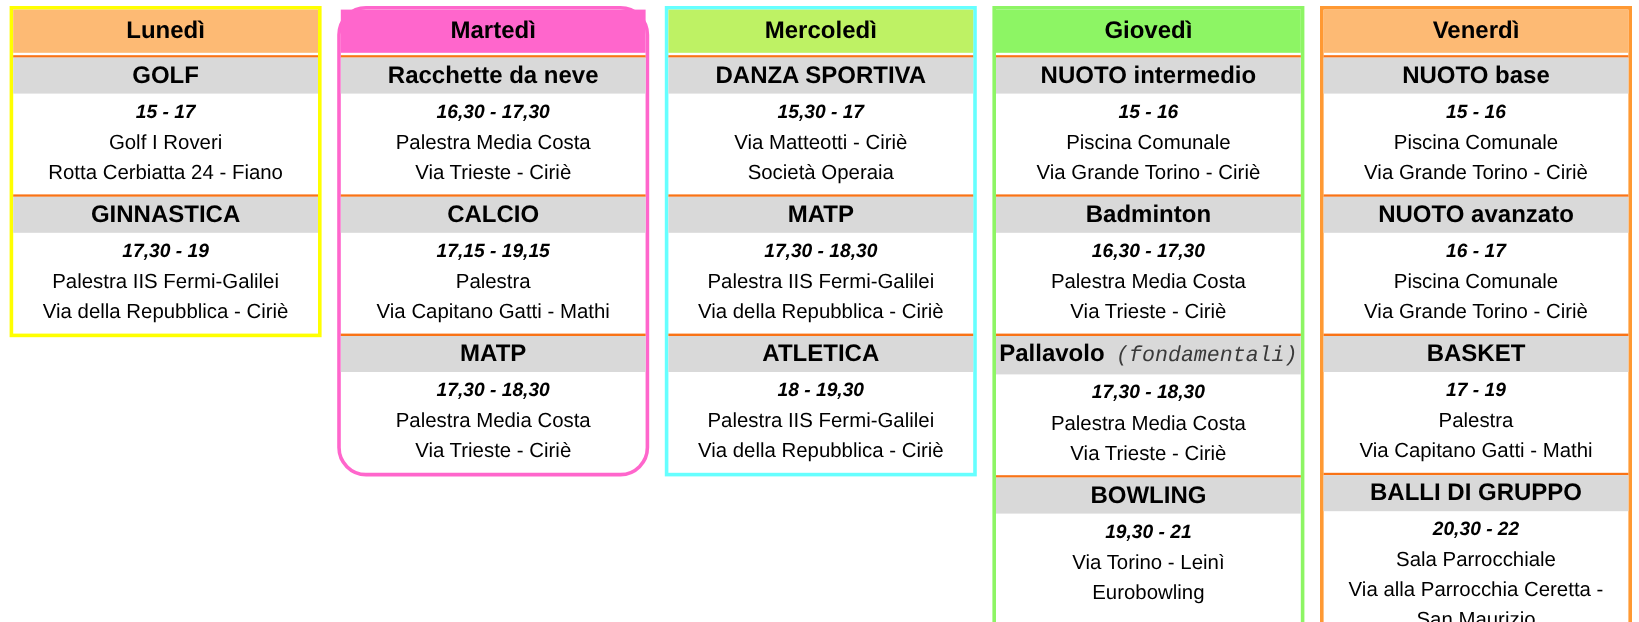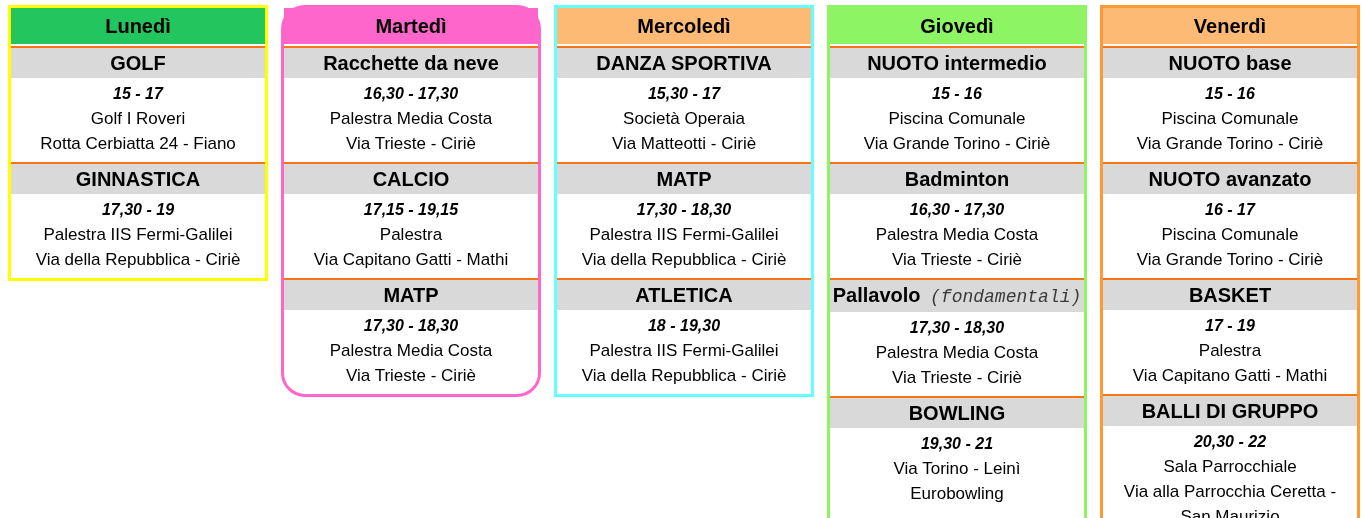--- a/index.html
+++ b/index.html
@@ -67,21 +67,21 @@
   
   .board .day-col:nth-child(4) .activity:last-child .activity-body {
     padding-bottom: 36px;
   }
 </style>
 </head>
 <body>
 
 <div class="board">
     <div class="day-col" style="border-color: rgb(255, 255, 0);">
-    <div class="day-header" style="background: #22c55e;">Lunedì</div>
+    <div class="day-header" style="background: #fdba74;">Lunedì</div>
   <div class="activity">
     <div class="activity-title">
       <span class="t-main">GOLF</span>
       
     </div>
     <div class="activity-body">
       <div class="time-line">15 - 17</div>
 
     <div class="loc-line">Golf I Roveri</div>
           <div class="loc-line">Rotta Cerbiatta 24 - Fiano</div>
@@ -133,31 +133,31 @@
     </div>
     <div class="activity-body">
       <div class="time-line">17,30 - 18,30</div>
 
     <div class="loc-line">Palestra Media Costa</div>
           <div class="loc-line">Via Trieste - Ciriè</div>
         </div>
   </div>
     </div>
     <div class="day-col" style="border-color: rgb(102, 255, 255);">
-    <div class="day-header" style="background: #fdba74;">Mercoledì</div>
+    <div class="day-header" style="background: #bef264;">Mercoledì</div>
   <div class="activity">
     <div class="activity-title">
       <span class="t-main">DANZA SPORTIVA</span>
       
     </div>
     <div class="activity-body">
       <div class="time-line">15,30 - 17</div>
 
-    <div class="loc-line">Società Operaia</div>
-          <div class="loc-line">Via Matteotti - Ciriè</div>
+    <div class="loc-line">Via Matteotti - Ciriè</div>
+          <div class="loc-line">Società Operaia</div>
         </div>
   </div>
       <div class="activity">
     <div class="activity-title">
       <span class="t-main">MATP</span>
       
     </div>
     <div class="activity-body">
       <div class="time-line">17,30 - 18,30</div>
 

